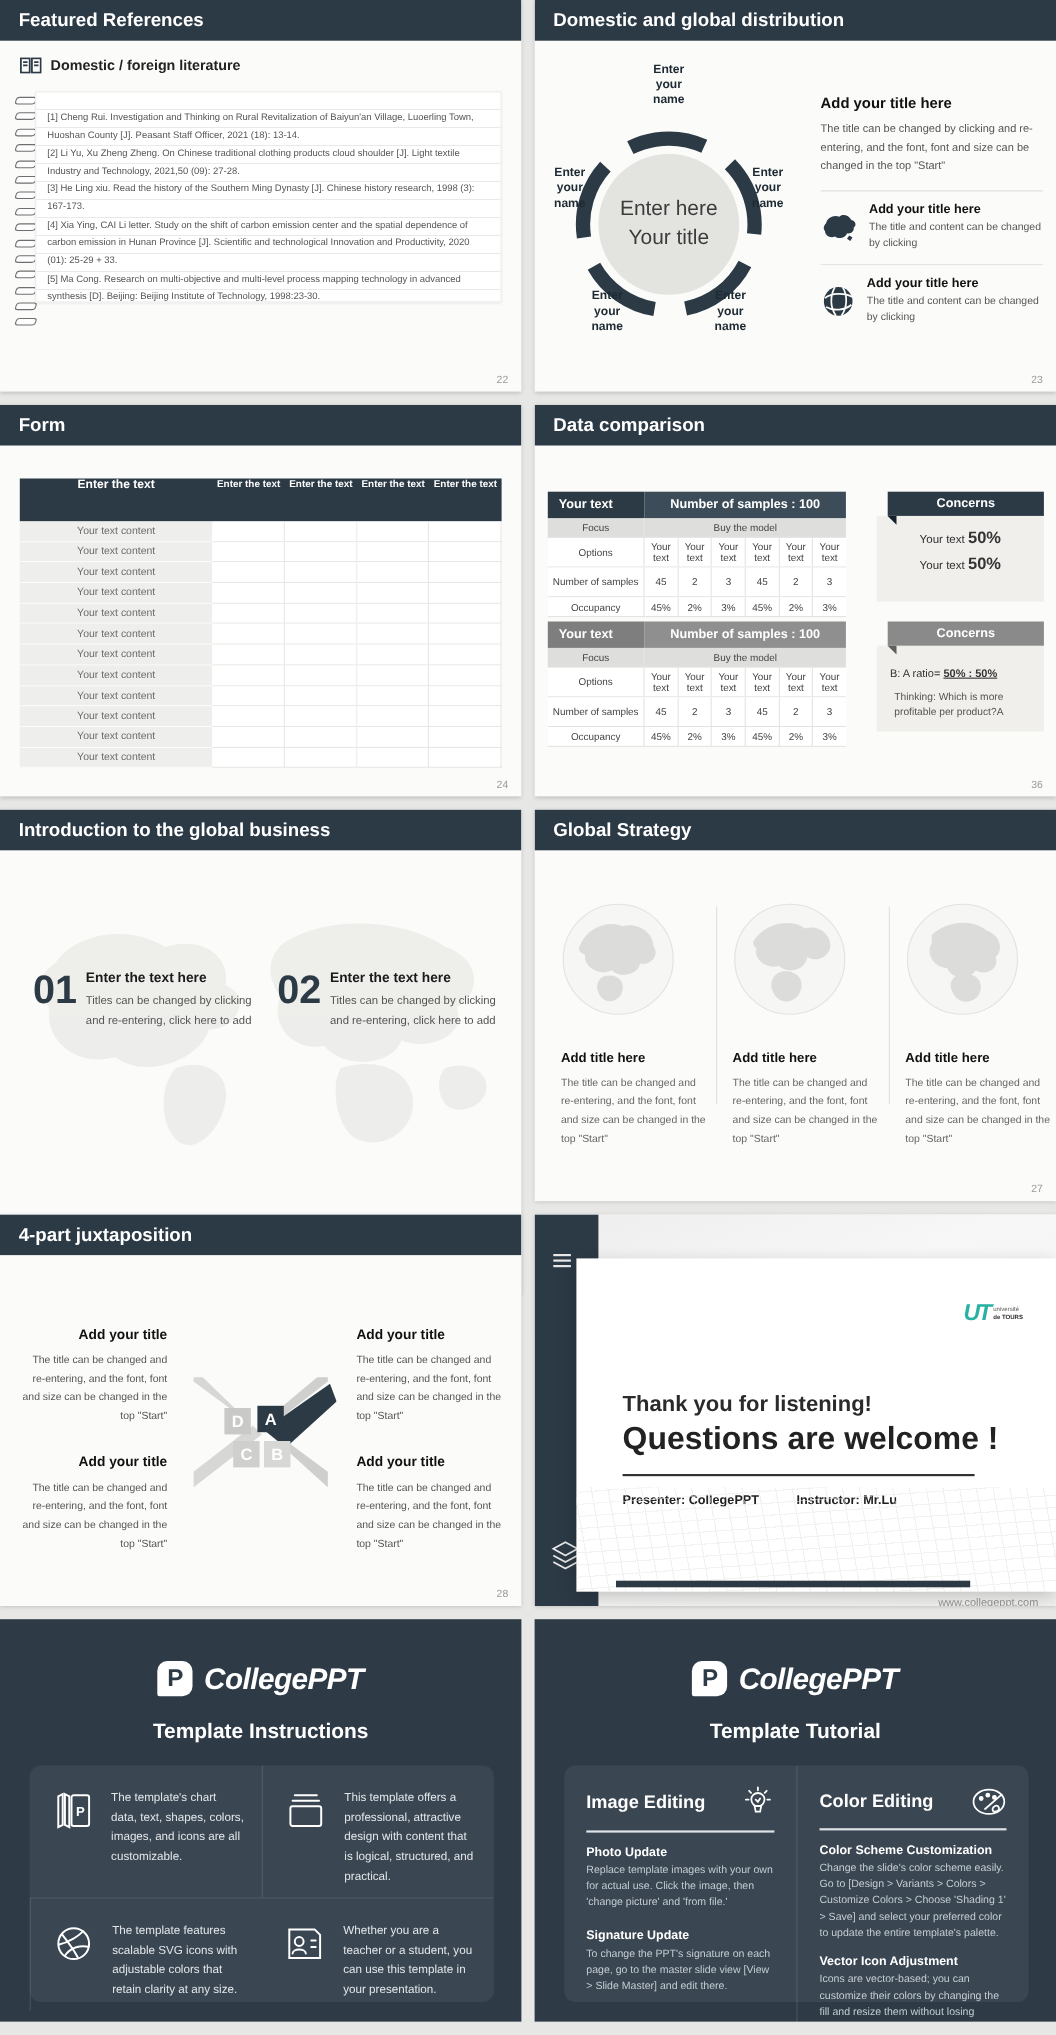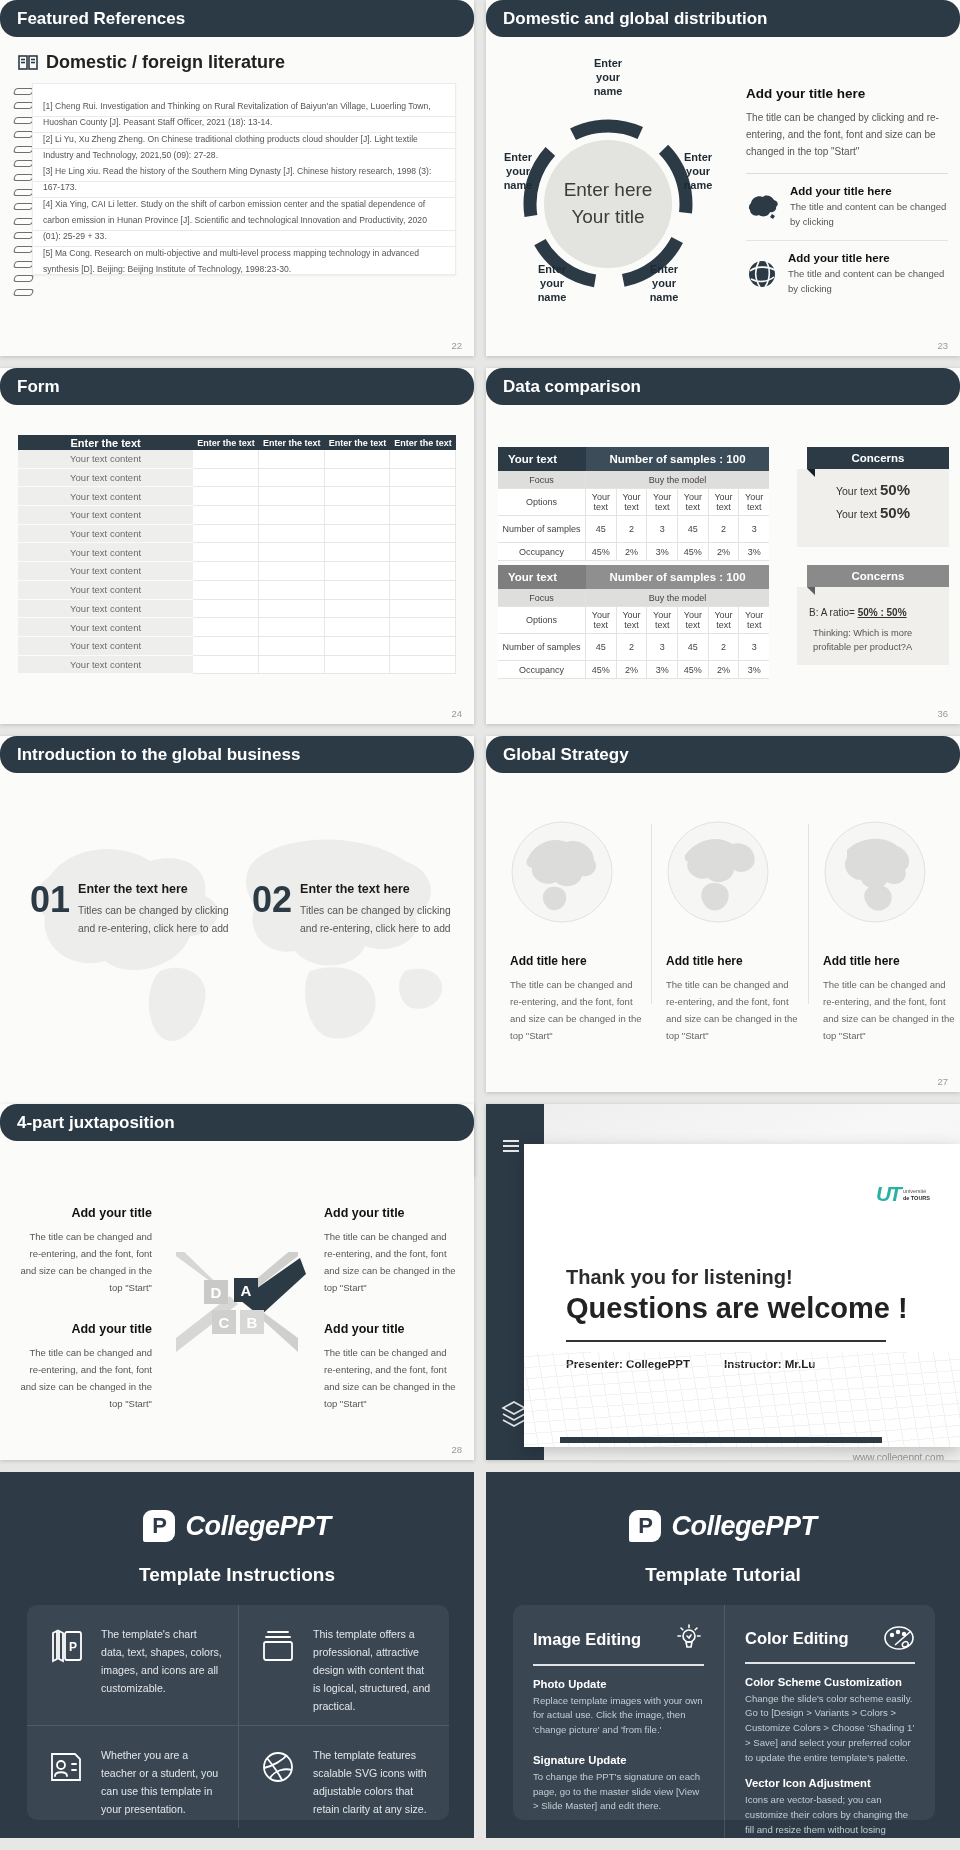--- a/index.html
+++ b/index.html
@@ -1,45 +1,45 @@
 <!DOCTYPE html>
 <html><head>
 <meta charset="utf-8">
 <style>
   html,body{margin:0;padding:0;background:#e7e7e5;font-family:"Liberation Sans",sans-serif;}
   .page{position:relative;width:960px;height:1850px;background:#e7e7e5;overflow:hidden;}
   .abs{position:absolute;}
   .slide{position:absolute;width:474px;background:#fbfbf9;box-shadow:0 1px 4px rgba(0,0,0,.18);overflow:hidden;}
   .tbar{position:absolute;left:0;top:0;right:0;height:37px;background:#2c3a46;color:#fff;
-        font-size:17px;font-weight:700;line-height:37px;padding-left:17px;box-sizing:border-box;border-radius:17px;}
+        font-size:17px;font-weight:700;line-height:37px;padding-left:17px;box-sizing:border-box;}
   .pnum{position:absolute;right:12px;bottom:5px;font-size:9.5px;color:#9a9a9a;}
   
   .ref-head{position:absolute;left:18px;top:52px;display:flex;align-items:center;gap:8px;}
-  .ref-head .txt{font-size:18px;font-weight:700;color:#222;}
+  .ref-head .txt{font-size:13px;font-weight:700;color:#222;}
   .coilcol{position:absolute;left:14px;top:88px;width:22px;}
   .coil{width:17px;height:5px;border:1.6px solid #6f6f6f;border-radius:3px;margin-bottom:7.4px;background:#fdfdfd;transform:skewX(-18deg);}
   .paper{position:absolute;left:32px;top:83px;width:424px;height:192px;background:#fff;border:1px solid #ececea;
          box-shadow:0 1px 2px rgba(0,0,0,.06);padding:14px 10px 0 10px;box-sizing:border-box;
          background-image:repeating-linear-gradient(#fff 0px,#fff 15.5px,#e9e9e7 15.5px,#e9e9e7 16.3px);}
   .paper p{margin:0;font-size:8.6px;line-height:16.3px;color:#555;}
   
   .gearwrap{position:absolute;left:14px;top:96px;width:216px;height:216px;}
   .gear-center{position:absolute;left:52px;top:176px;width:140px;height:56px;text-align:center;
                font-size:19px;color:#3c3c3c;line-height:27px;}
   .spoke{position:absolute;width:52px;text-align:center;font-size:11px;font-weight:700;color:#1e2a33;line-height:14px;}
   .dist-right{position:absolute;left:260px;top:86px;width:202px;}
   .dist-right h3{margin:0 0 8px 0;font-size:13.5px;color:#111;}
   .dist-right .para{font-size:10px;color:#555;line-height:17px;border-bottom:1px solid #ddd;padding-bottom:13px;}
   .dist-item{display:flex;gap:10px;padding:11px 0;border-bottom:1px solid #e4e4e2;align-items:center;}
   .dist-item:last-child{border-bottom:none;}
   .dist-item .dtit{font-size:11.5px;font-weight:700;color:#111;margin-bottom:3px;}
   .dist-item .dtxt{font-size:9.5px;color:#555;line-height:14.5px;}
   
   .ftable{position:absolute;left:18px;top:67px;width:438px;}
-  .f-h{display:flex;background:#2c3a46;color:#fff;height:15px;align-items:center;}
+  .f-h{display:flex;background:#2c3a46;color:#fff;height:39px;}
   .f-h .h0{width:40%;text-align:center;font-size:11px;font-weight:700;}
   .f-h .hc{width:15%;text-align:center;font-size:9px;font-weight:700;}
   .f-row{display:flex;height:18.7px;}
   .f-label{width:40%;background:#eeeeec;border-bottom:1.6px solid #fbfbf9;color:#6c6c6c;font-size:9.5px;
            display:flex;align-items:center;justify-content:center;}
   .f-c{width:15%;background:#fff;border-bottom:1px solid #e7e7e5;border-right:1px solid #e7e7e5;box-sizing:border-box;}
   
   .cmp{position:absolute;left:12px;width:271px;font-size:9px;color:#444;}
   .cmp-head{display:flex;height:24px;color:#fff;font-weight:700;}
   .cmp-head .chl{width:88px;display:flex;align-items:center;padding-left:10px;box-sizing:border-box;font-size:11.5px;}
@@ -610,46 +610,46 @@
             <svg width="42" height="42" viewBox="0 0 42 42">
                 <g fill="none" stroke="#fff" stroke-width="1.8" stroke-linecap="round">
               <line x1="11" y1="7" x2="31" y2="7"></line>
                   <line x1="9" y1="12" x2="33" y2="12"></line>
               <rect x="7" y="17" width="28" height="18" rx="2"></rect>
                 </g>
               </svg>
           </span>
           <div class="gtext">This template offers a professional, attractive design with content that is logical, structured, and practical.</div>
         </div>
+        <div class="gcell br">
+          <span>
+            <svg width="42" height="42" viewBox="0 0 42 42">
+                <g fill="none" stroke="#fff" stroke-width="1.8">
+              <circle cx="21" cy="21" r="14"></circle>
+              <path d="M10,12 C18,22 22,28 25,34"></path>
+                  <path d="M7,22 C16,20 26,14 30,9"></path>
+                  <path d="M13,32 C18,24 28,22 35,24"></path>
+                </g>
+              </svg>
+          </span>
+          <div class="gtext">The template features scalable SVG icons with adjustable colors that retain clarity at any size.</div>
+        </div>
         <div class="gcell bl">
           <span>
             <svg width="42" height="42" viewBox="0 0 42 42">
                 <g fill="none" stroke="#fff" stroke-width="1.8" stroke-linecap="round">
               <path d="M7,8 L30,8 L35,13 L35,34 L7,34 Z"></path>
               <circle cx="16" cy="19" r="4"></circle>
                   <path d="M10,30 C10,25 22,25 22,30"></path>
               <line x1="27" y1="18" x2="31" y2="18"></line>
                   <line x1="27" y1="24" x2="31" y2="24"></line>
                 </g>
               </svg>
           </span>
           <div class="gtext">Whether you are a teacher or a student, you can use this template in your presentation.</div>
-        </div>
-        <div class="gcell br">
-          <span>
-            <svg width="42" height="42" viewBox="0 0 42 42">
-                <g fill="none" stroke="#fff" stroke-width="1.8">
-              <circle cx="21" cy="21" r="14"></circle>
-              <path d="M10,12 C18,22 22,28 25,34"></path>
-                  <path d="M7,22 C16,20 26,14 30,9"></path>
-                  <path d="M13,32 C18,24 28,22 35,24"></path>
-                </g>
-              </svg>
-          </span>
-          <div class="gtext">The template features scalable SVG icons with adjustable colors that retain clarity at any size.</div>
         </div>
       </div>
     </div>
   </div>
 
   <div class="panel" style="left:486px">
     <div class="brandrow">
       <div class="pglyph">P</div>
       <div class="brandname">CollegePPT</div>
     </div>

